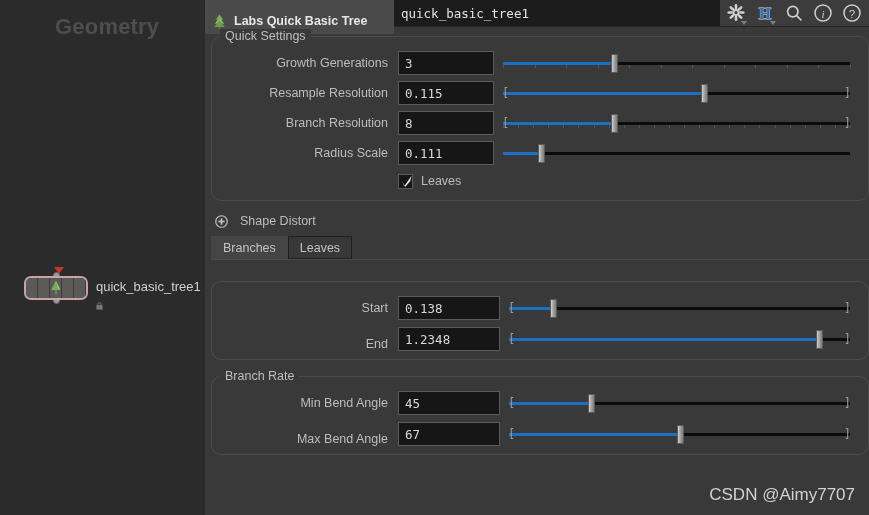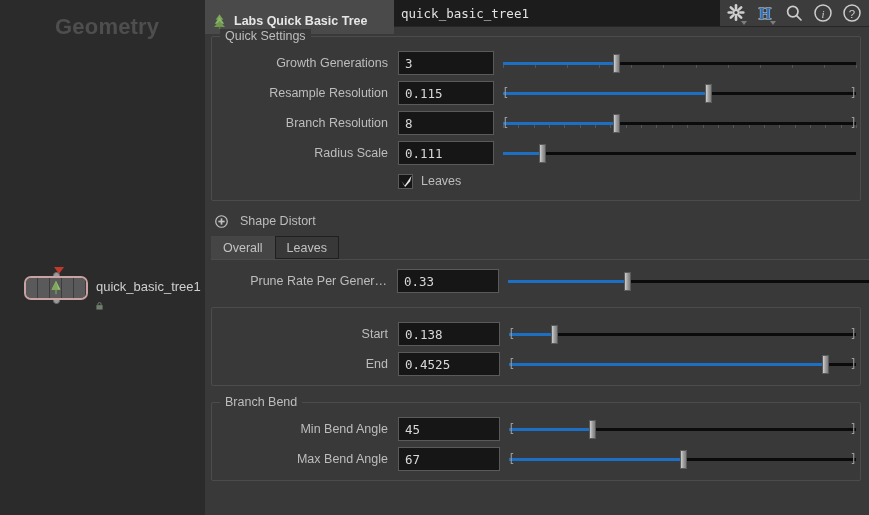--- a/index.html
+++ b/index.html
@@ -85,32 +85,32 @@
     position:absolute;right:-1px;bottom:-2px;width:0;height:0;
     border-left:3px solid transparent;border-right:3px solid transparent;
     border-top:4px solid #7d7d7d;
   }
 
   
   .pbody{position:absolute;left:0;top:27px;right:0;bottom:0;overflow:hidden;}
 
   
   .group{
-    position:relative;margin:9px 8px 0 6px;
-    border:1px solid #4c4c4c;border-radius:2px;
-    padding:13px 4px 8px 0;
+    position:relative;margin:9px 0 0 6px;
+    border:1px solid #4c4c4c;border-radius:10px;
+    padding:13px 18px 8px 0;
   }
   .group > .group-title{
     position:absolute;top:-8px;left:8px;background:#393939;
     padding:0 5px;font-size:12.5px;color:#bdbdbd;white-space:nowrap;
   }
 
   
   .row{display:flex;align-items:center;height:26px;margin-bottom:4px;}
-  .row:last-child{margin-bottom:0;}
+  .row:last-child{margin-bottom:0;align-items:flex-end;}
   .rlabel{
     width:176px;text-align:right;padding-right:10px;
     font-size:12.5px;color:#bdbdbd;white-space:nowrap;overflow:hidden;
   }
   .rfield{
     width:96px;height:24px;background:#161616;
     border:1px solid #5a5a5a;box-sizing:border-box;
     display:flex;align-items:center;padding-left:6px;
     font-family:"DejaVu Sans Mono","Liberation Mono",monospace;
     font-size:12.5px;color:#d8d8d8;
@@ -386,75 +386,64 @@
         <svg class="plusicon" viewBox="0 0 14 14">
           <circle cx="7" cy="7" r="6.2" fill="none" stroke="#c2c2c2" stroke-width="1.3"></circle>
           <line x1="7" y1="3.6" x2="7" y2="10.4" stroke="#c2c2c2" stroke-width="1.8"></line>
           <line x1="3.6" y1="7" x2="10.4" y2="7" stroke="#c2c2c2" stroke-width="1.8"></line>
         </svg>
         <span class="collapse-label">Shape Distort</span>
       </div>
 
       <div class="tabs">
         <div class="tab active">
-          <span>Overall</span>
+          <span>Branches</span>
         </div>
         <div class="tab inactive">
           <span>Leaves</span>
         </div>
       </div>
 
       <div class="tabpanel">
 
 
-        <div class="row">
-          <div class="rlabel">Prune Rate Per Gener…</div>
-          <div class="rfield wide">
-            <span>0.33</span>
-          </div>
-          <div class="slider">
-              <div class="strack"></div>
-              <div class="sfill" style="width: 33%;"></div>
-              <div class="shandle" style="left: calc(33% - 3px);"></div>
-            </div>
-        </div>
 
         <div class="group" style="margin-left:0;margin-top:13px;">
 
           <div class="row">
             <div class="rlabel">Start</div>
             <div class="rfield wide">
               <span>0.138</span>
             </div>
             <div class="slider">
                 <div class="strack"></div>
                 <div class="sfill" style="width: 13%;"></div>
                 <span class="sbracket l">[</span>
                 <span class="sbracket r">]</span>
                 <div class="shandle" style="left: calc(13% - 3px);"></div>
               </div>
           </div>
 
           <div class="row">
             <div class="rlabel">End</div>
             <div class="rfield wide">
-              <span>0.4525</span>
+              <span>1.2348</span>
             </div>
             <div class="slider">
                 <div class="strack"></div>
                 <div class="sfill" style="width: 91%;"></div>
                 <span class="sbracket l">[</span>
                 <span class="sbracket r">]</span>
                 <div class="shandle" style="left: calc(91% - 3px);"></div>
               </div>
           </div>
         </div>
 
         <div class="group" style="margin-left:0;margin-top:16px;">
-          <div class="group-title">Branch Bend</div>
+          <div class="group-title">Branch Rate</div>
 
           <div class="row">
             <div class="rlabel">Min Bend Angle</div>
             <div class="rfield wide">
               <span>45</span>
             </div>
             <div class="slider">
                 <div class="strack"></div>
                 <div class="sfill" style="width: 24%;"></div>
                 <span class="sbracket l">[</span>
@@ -474,14 +463,15 @@
                 <span class="sbracket l">[</span>
                 <span class="sbracket r">]</span>
                 <div class="shandle" style="left: calc(50% - 3px);"></div>
               </div>
           </div>
         </div>
 
       </div>
     </div>
 
+    <div class="watermark">CSDN @Aimy7707</div>
   </div>
 </div>
 
 </body></html>

